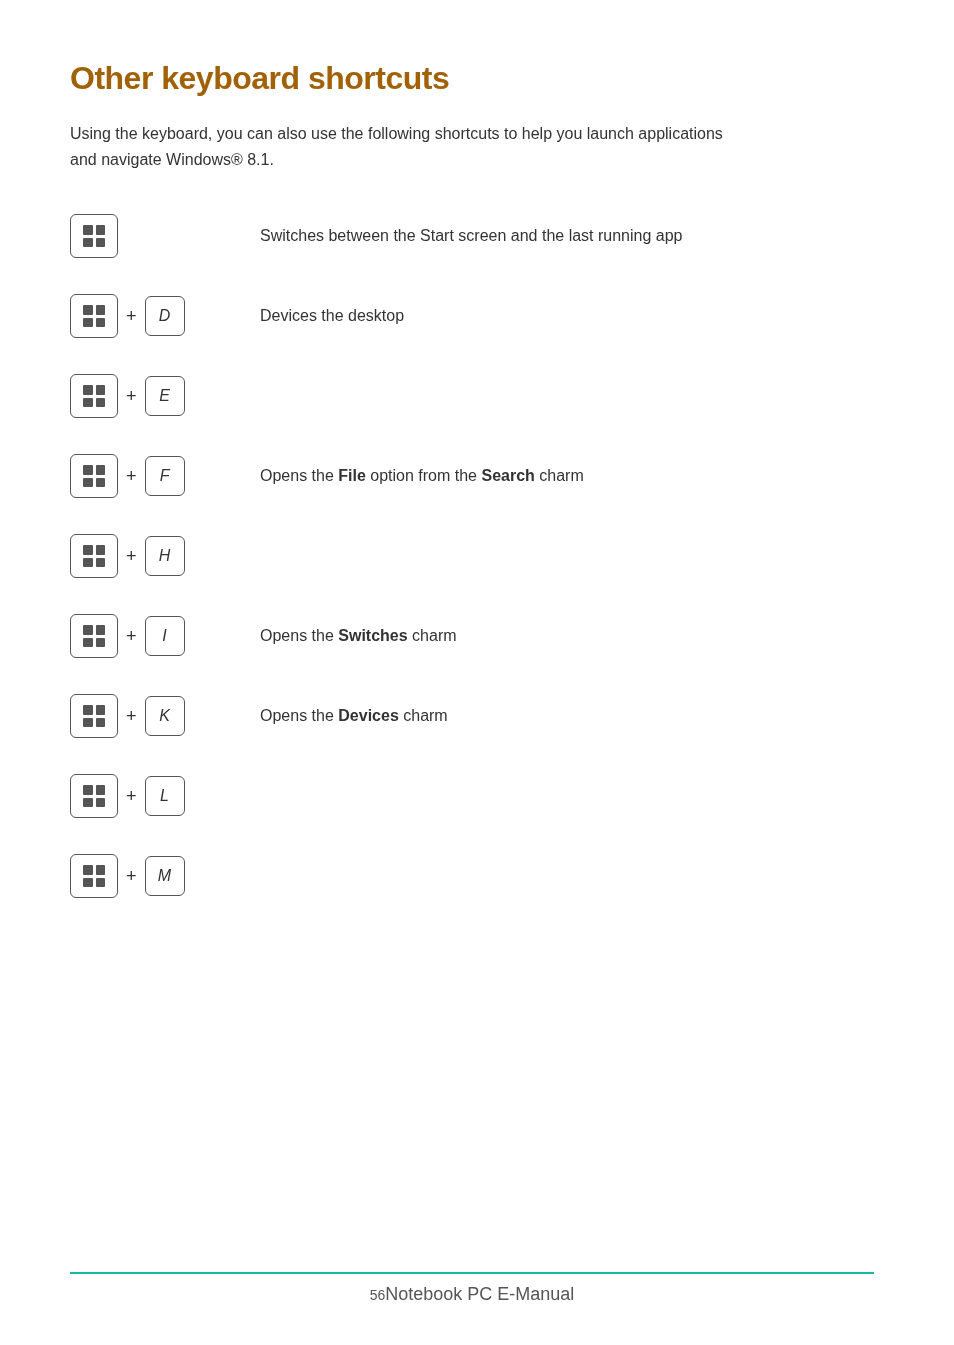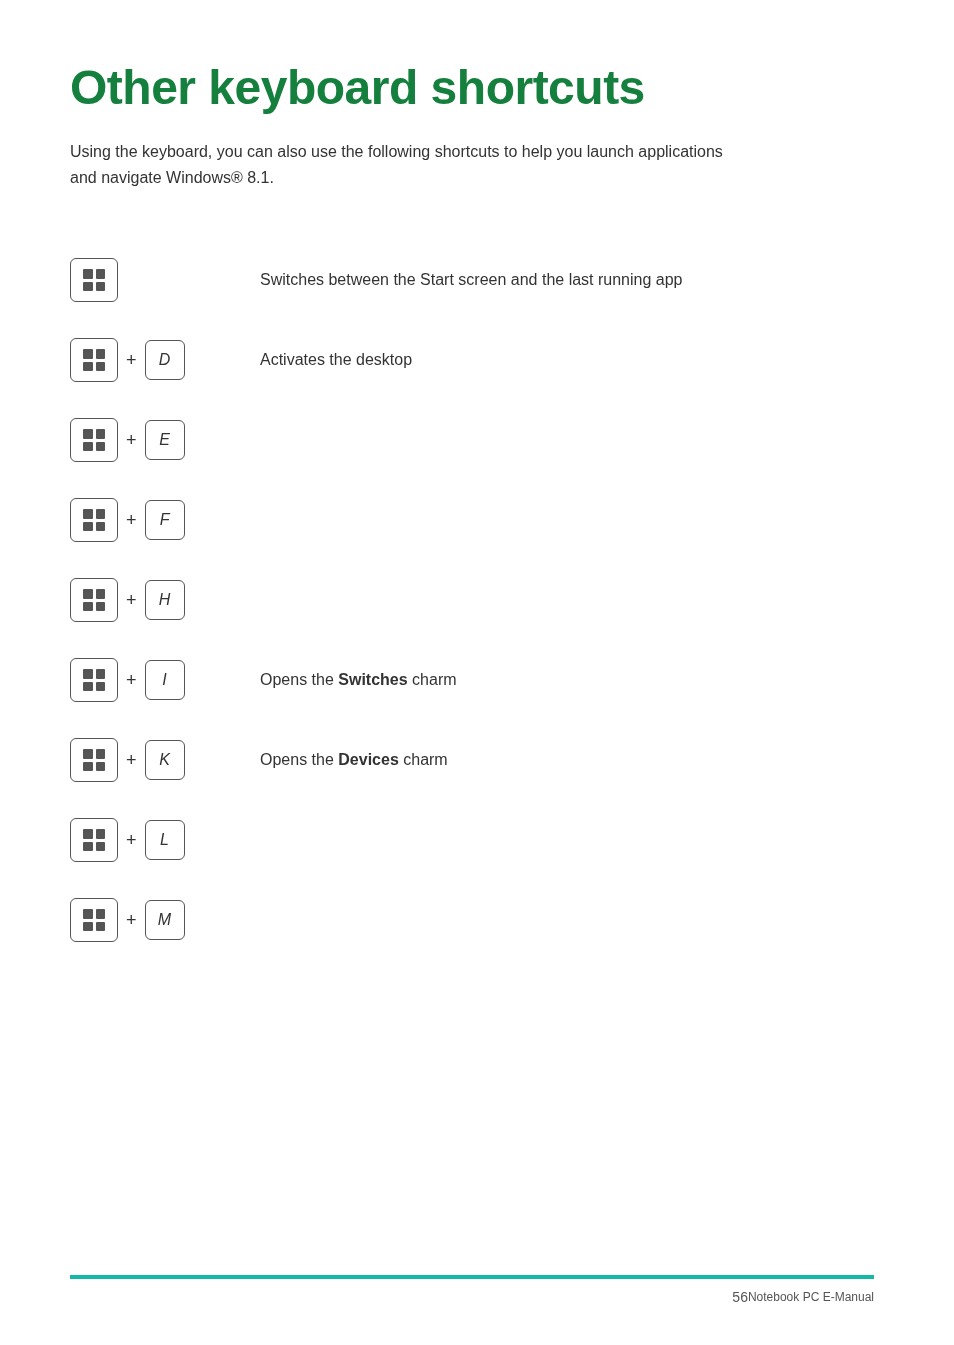--- a/index.html
+++ b/index.html
@@ -11,32 +11,32 @@
     body {
       width: 954px;
       min-height: 1345px;
       background: #ffffff;
       font-family: 'Segoe UI', Arial, sans-serif;
       color: #333333;
       padding: 60px 80px 60px 70px;
     }
 
     .page-title {
-      font-size: 48px;
+      font-size: 32px;
       font-weight: 700;
-      color: #15803d;
+      color: #a16207;
       margin-bottom: 24px;
       letter-spacing: -0.5px;
     }
 
     .intro-text {
       font-size: 16px;
       color: #333;
       line-height: 1.6;
-      margin-bottom: 50px;
+      margin-bottom: 24px;
       max-width: 680px;
     }
 
     .shortcuts-list {
       display: flex;
       flex-direction: column;
       gap: 0px;
     }
 
     .shortcut-row {
@@ -111,33 +111,33 @@
     .description b {
       font-weight: 700;
     }
 
     .footer {
       position: absolute;
       bottom: 40px;
       left: 70px;
       right: 80px;
       display: flex;
-      justify-content: flex-end;
+      justify-content: center;
       align-items: center;
-      border-top: 4px solid #14b8a6;
+      border-top: 2px solid #14b8a6;
       padding-top: 10px;
     }
 
     .footer-page {
       font-size: 14px;
       color: #555;
     }
 
     .footer-title {
-      font-size: 12px;
+      font-size: 18px;
       color: #555;
     }
   </style>
 </head>
 <body>
 
 <h1 class="page-title">Other keyboard shortcuts</h1>
 <p class="intro-text">Using the keyboard, you can also use the following shortcuts to help you launch applications and navigate Windows® 8.1.</p>
 
 <div class="shortcuts-list">
@@ -165,21 +165,21 @@
           <span></span>
             <span></span>
             <span></span>
             <span></span>
         </div>
       </div>
       <span class="plus-sign">+</span>
       <div class="key key-letter">D</div>
     </div>
     <div class="description">
-      Activates the desktop
+      Devices the desktop
     </div>
   </div>
 
   <div class="shortcut-row">
     <div class="key-combo">
       <div class="key key-win">
         <div class="win-icon">
           <span></span>
             <span></span>
             <span></span>
@@ -196,20 +196,23 @@
       <div class="key key-win">
         <div class="win-icon">
           <span></span>
             <span></span>
             <span></span>
             <span></span>
         </div>
       </div>
       <span class="plus-sign">+</span>
       <div class="key key-letter">F</div>
+    </div>
+    <div class="description">
+      Opens the <b>File</b> option from the <b>Search</b> charm
     </div>
   </div>
 
   <div class="shortcut-row">
     <div class="key-combo">
       <div class="key key-win">
         <div class="win-icon">
           <span></span>
             <span></span>
             <span></span>

